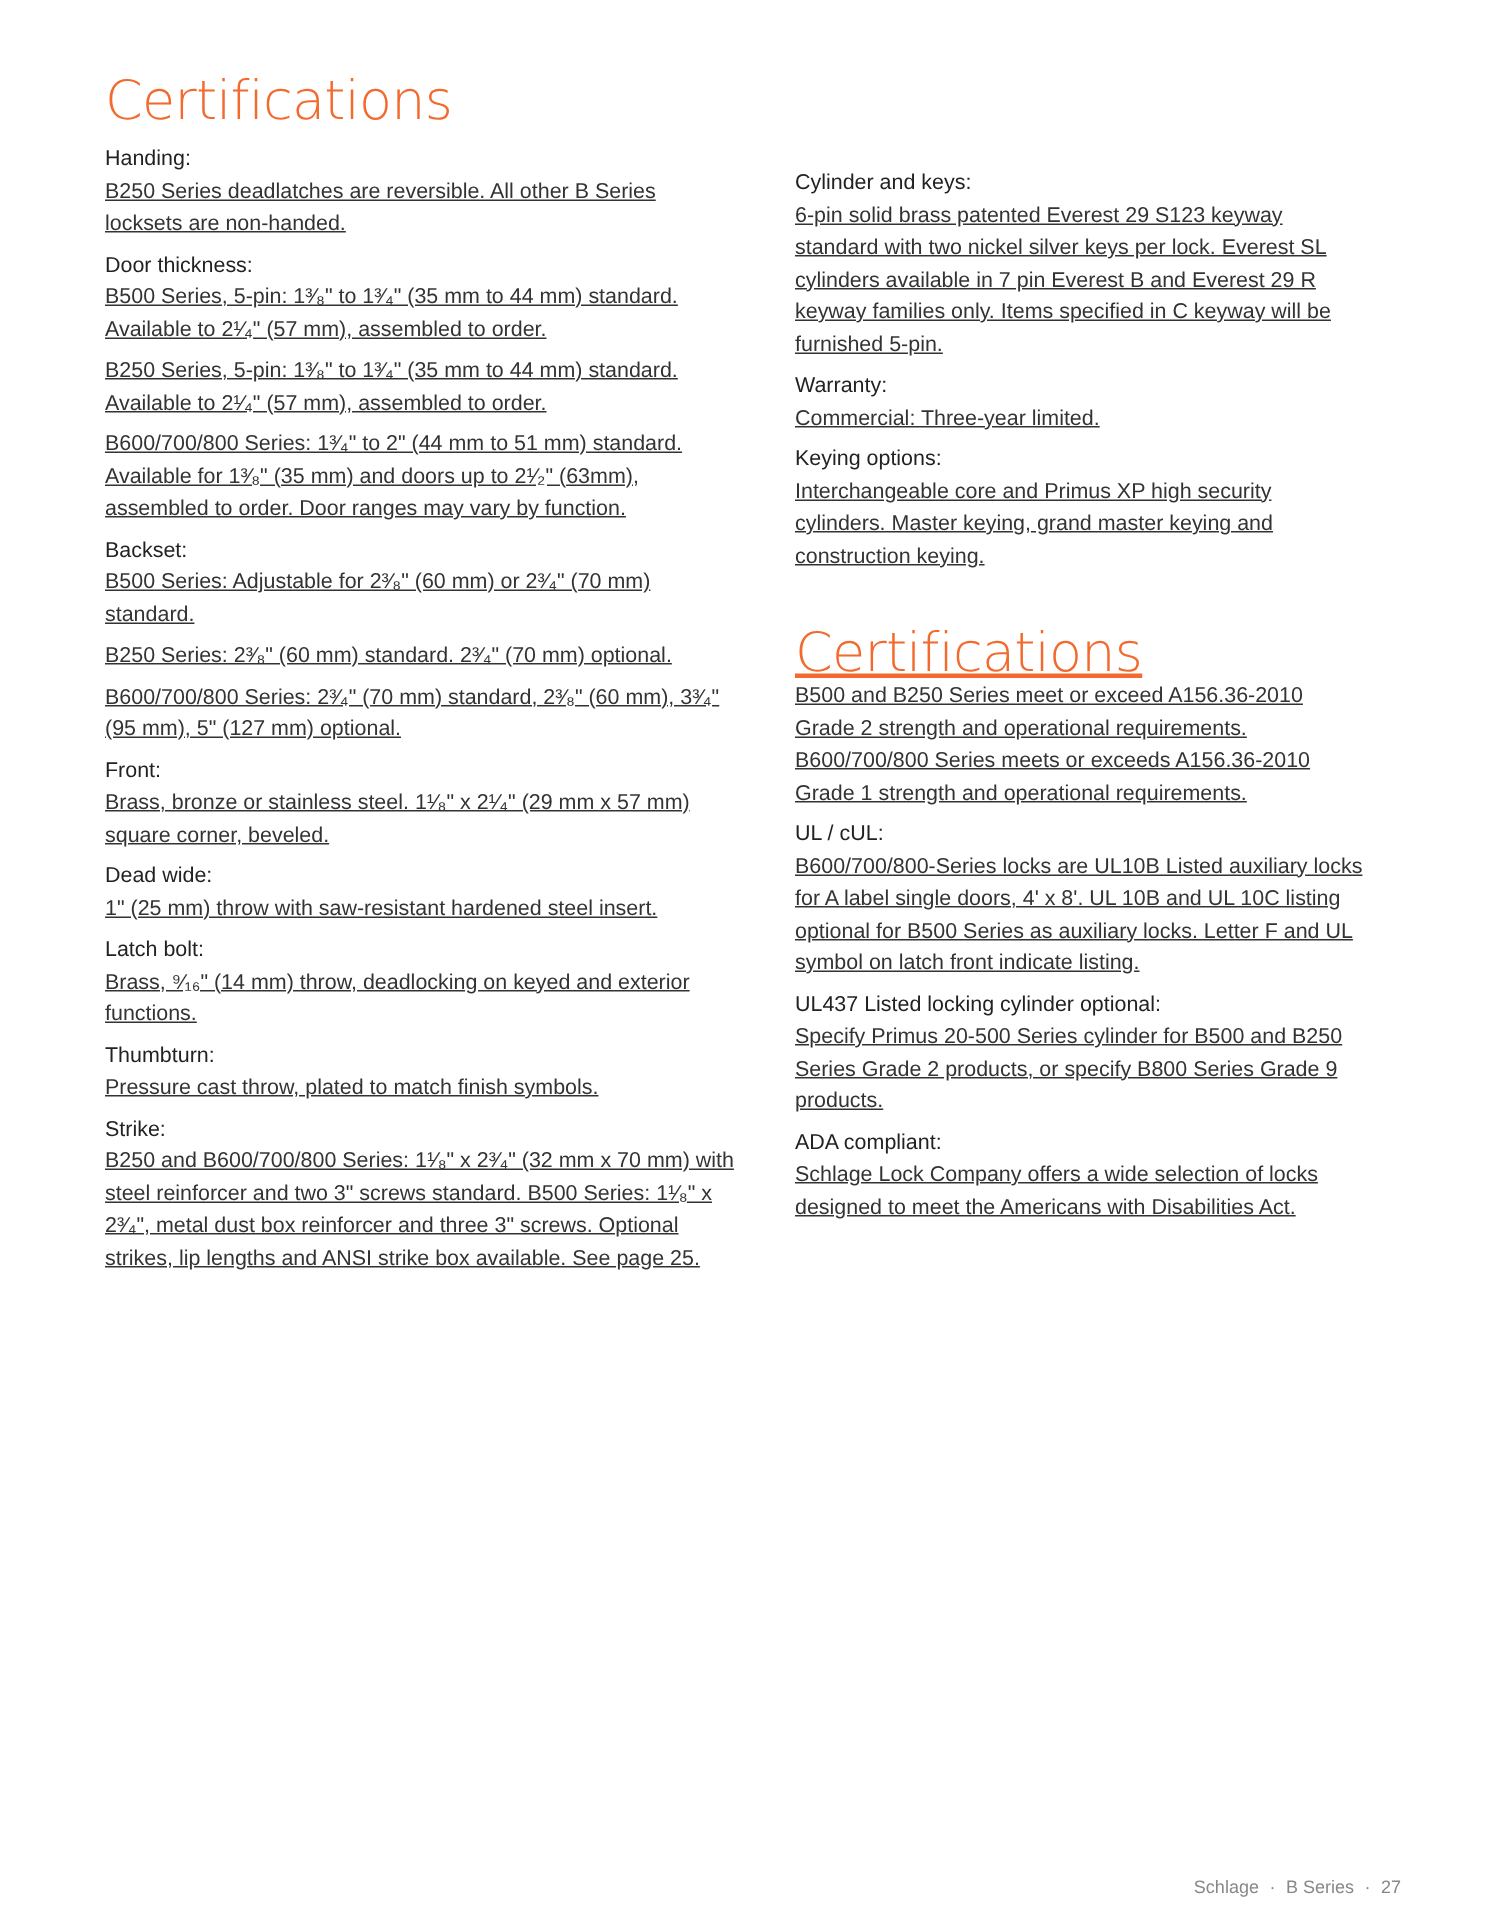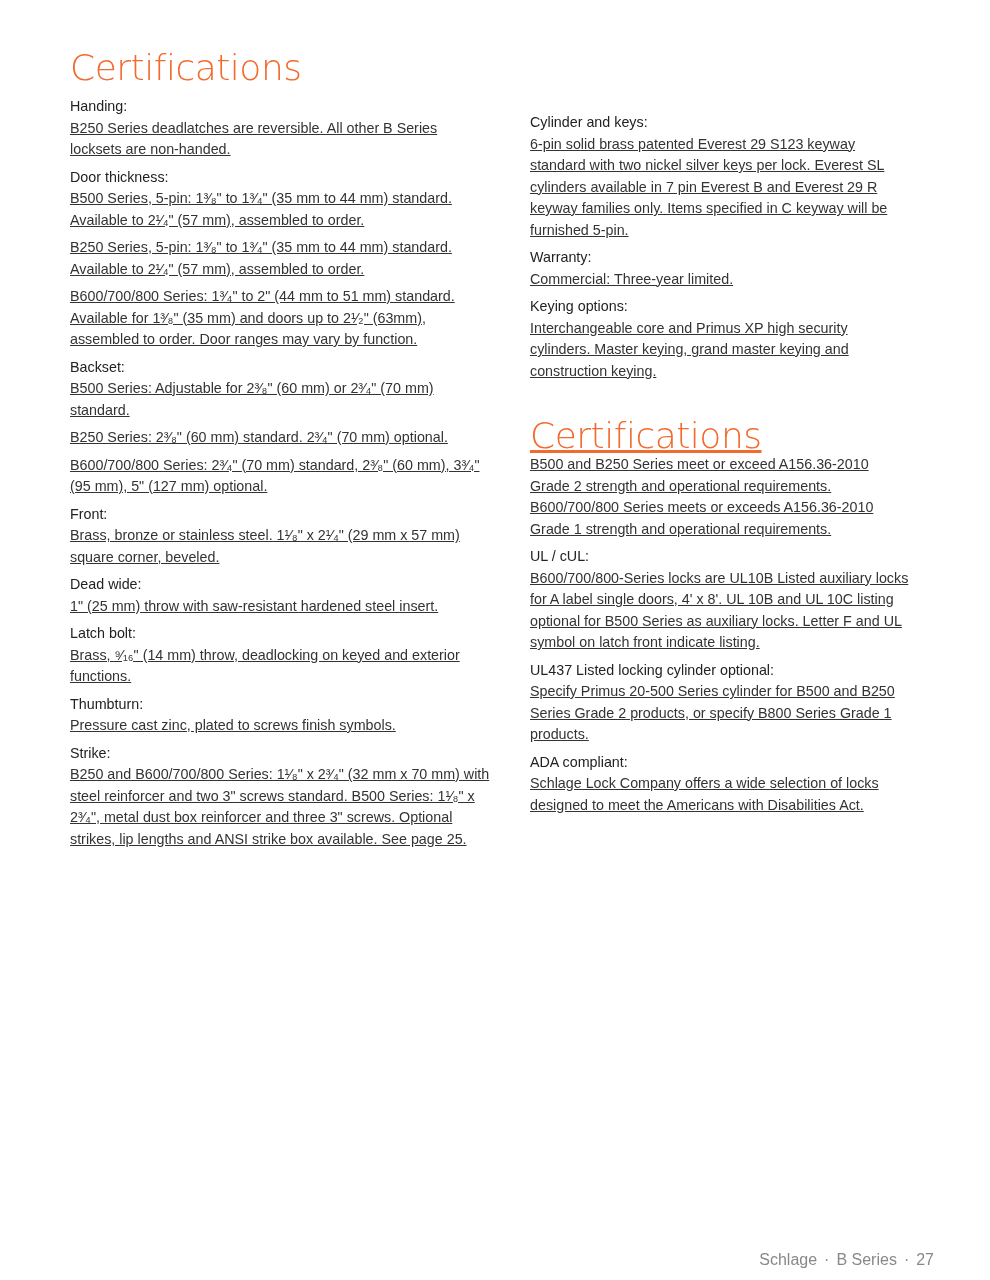--- a/index.html
+++ b/index.html
@@ -9,21 +9,21 @@
        color: #f26a2e; font-size: 36px; margin: 0; letter-spacing: -0.5px; line-height: 1; }
   #spec-title { position: absolute; left: 70px; top: 50px; }
   #cert-title { margin-top: 36px; margin-bottom: 0; text-decoration: underline; }
   .section { margin-bottom: 6px; }
   .label { font-weight: normal; font-size: 14.3px; line-height: 21.5px; color: #222; }
   .para { font-size: 14.3px; line-height: 21.5px; color: #333; margin-bottom: 6px; }
   .para:last-child { margin-bottom: 0; }
   .section .para { margin-bottom: 6px; text-decoration: underline; }
   #left-body { position: absolute; left: 70px; top: 96px; width: 420px; }
   #right-body { position: absolute; left: 530px; top: 112px; width: 380px; }
-  #footer { position: absolute; right: 56px; top: 1251px; font-size: 16px; color: #888; margin-left: 12px; }
+  #footer { position: absolute; right: 56px; top: 1251px; font-size: 12px; color: #888; margin-left: 12px; }
   #footer span.dot { margin: 0 7px; }
 </style>
 </head>
 <body>
 
 <h1 id="spec-title">Certifications</h1>
 
 <div id="left-body">
     <div class="section">
       <div class="label">Handing:</div>
@@ -48,21 +48,21 @@
     <div class="section">
       <div class="label">Dead wide:</div>
       <div class="para">1" (25 mm) throw with saw-resistant hardened steel insert.</div>
     </div>
     <div class="section">
       <div class="label">Latch bolt:</div>
       <div class="para">Brass, ⁹⁄₁₆" (14 mm) throw, deadlocking on keyed and exterior functions.</div>
     </div>
     <div class="section">
       <div class="label">Thumbturn:</div>
-      <div class="para">Pressure cast zinc, plated to screws finish symbols.</div>
+      <div class="para">Pressure cast throw, plated to match finish symbols.</div>
     </div>
     <div class="section">
       <div class="label">Strike:</div>
       <div class="para">B250 and B600/700/800 Series: 1¹⁄₈" x 2³⁄₄" (32 mm x 70 mm) with steel reinforcer and two 3" screws standard. B500 Series: 1¹⁄₈" x 2³⁄₄", metal dust box reinforcer and three 3" screws. Optional strikes, lip lengths and ANSI strike box available. See page 25.</div>
     </div>
   </div>
 
 <div id="right-body">
   <div id="right-specs">
       <div class="section">
@@ -82,21 +82,21 @@
   <div id="cert-body">
       <div class="section">
         <div class="para">B500 and B250 Series meet or exceed A156.36-2010 Grade 2 strength and operational requirements. B600/700/800 Series meets or exceeds A156.36-2010 Grade 1 strength and operational requirements.</div>
       </div>
       <div class="section">
         <div class="label">UL / cUL:</div>
         <div class="para">B600/700/800-Series locks are UL10B Listed auxiliary locks for A label single doors, 4' x 8'. UL 10B and UL 10C listing optional for B500 Series as auxiliary locks. Letter F and UL symbol on latch front indicate listing.</div>
       </div>
       <div class="section">
         <div class="label">UL437 Listed locking cylinder optional:</div>
-        <div class="para">Specify Primus 20-500 Series cylinder for B500 and B250 Series Grade 2 products, or specify B800 Series Grade 1 products.</div>
+        <div class="para">Specify Primus 20-500 Series cylinder for B500 and B250 Series Grade 2 products, or specify B800 Series Grade 9 products.</div>
       </div>
       <div class="section">
         <div class="label">ADA compliant:</div>
         <div class="para">Schlage Lock Company offers a wide selection of locks designed to meet the Americans with Disabilities Act.</div>
       </div>
     </div>
 </div>
 
 <div id="footer">
   <span>Schlage</span><span class="dot">·</span><span>B Series</span><span class="dot">·</span><span>27</span>

